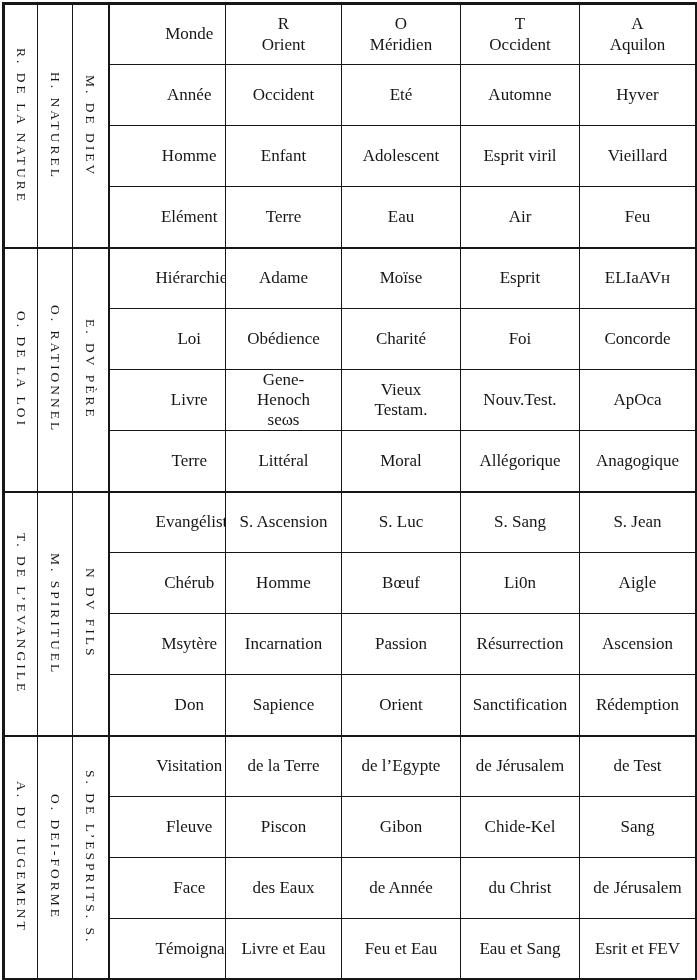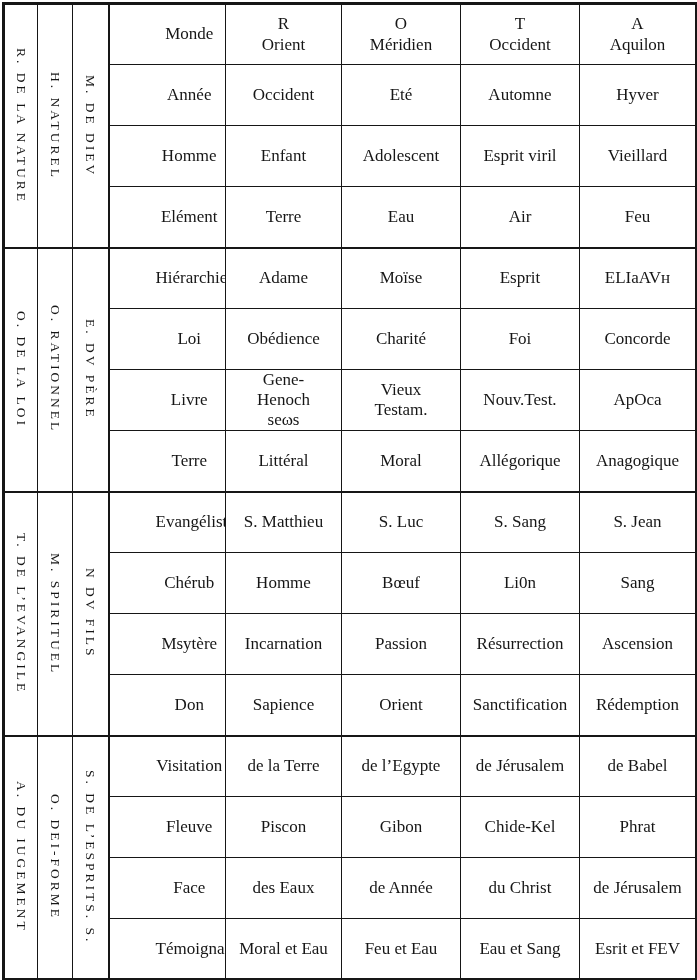--- a/index.html
+++ b/index.html
@@ -164,31 +164,31 @@
         <td class="vcell" rowspan="4">
             <div class="vtext">T. DE L’EVANGILE</div>
           </td>
         <td class="vcell" rowspan="4">
             <div class="vtext">M. SPIRITUEL</div>
           </td>
         <td class="vcell" rowspan="4">
             <div class="vtext">N DV FILS</div>
           </td>
         <td class="lcell">Evangéliste</td>
-        <td class="dcell">S. Matthieu</td>
+        <td class="dcell">S. Ascension</td>
         <td class="dcell">S. Luc</td>
         <td class="dcell">S. Sang</td>
         <td class="dcell">S. Jean</td>
       </tr>
       <tr>
         <td class="lcell">Chérub</td>
         <td class="dcell">Homme</td>
         <td class="dcell">Bœuf</td>
         <td class="dcell">Li0n</td>
-        <td class="dcell">Sang</td>
+        <td class="dcell">Aigle</td>
       </tr>
       <tr>
         <td class="lcell">Msytère</td>
         <td class="dcell">Incarnation</td>
         <td class="dcell">Passion</td>
         <td class="dcell">Résurrection</td>
         <td class="dcell">Ascension</td>
       </tr>
       <tr>
         <td class="lcell">Don</td>
@@ -205,38 +205,38 @@
         <td class="vcell" rowspan="4">
             <div class="vtext">O. DEI-FORME</div>
           </td>
         <td class="vcell" rowspan="4">
             <div class="vtext">S. DE L’ESPRITS. S.</div>
           </td>
         <td class="lcell">Visitation</td>
         <td class="dcell">de la Terre</td>
         <td class="dcell">de l’Egypte</td>
         <td class="dcell">de Jérusalem</td>
-        <td class="dcell">de Babel</td>
+        <td class="dcell">de Test</td>
       </tr>
       <tr>
         <td class="lcell">Fleuve</td>
         <td class="dcell">Piscon</td>
         <td class="dcell">Gibon</td>
         <td class="dcell">Chide-Kel</td>
-        <td class="dcell">Phrat</td>
+        <td class="dcell">Sang</td>
       </tr>
       <tr>
         <td class="lcell">Face</td>
         <td class="dcell">des Eaux</td>
         <td class="dcell">de Année</td>
         <td class="dcell">du Christ</td>
         <td class="dcell">de Jérusalem</td>
       </tr>
       <tr>
         <td class="lcell">Témoignage</td>
-        <td class="dcell">Moral et Eau</td>
+        <td class="dcell">Livre et Eau</td>
         <td class="dcell">Feu et Eau</td>
         <td class="dcell">Eau et Sang</td>
         <td class="dcell">Esrit et FEV</td>
       </tr>
     </tbody>
   </table>
 </div>
 
 </body></html>

